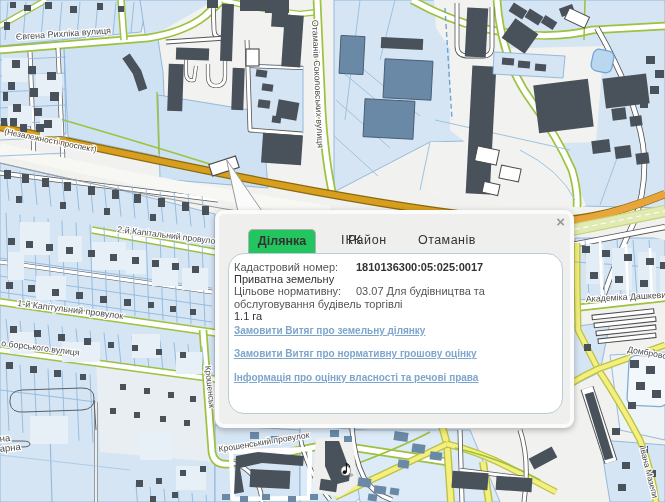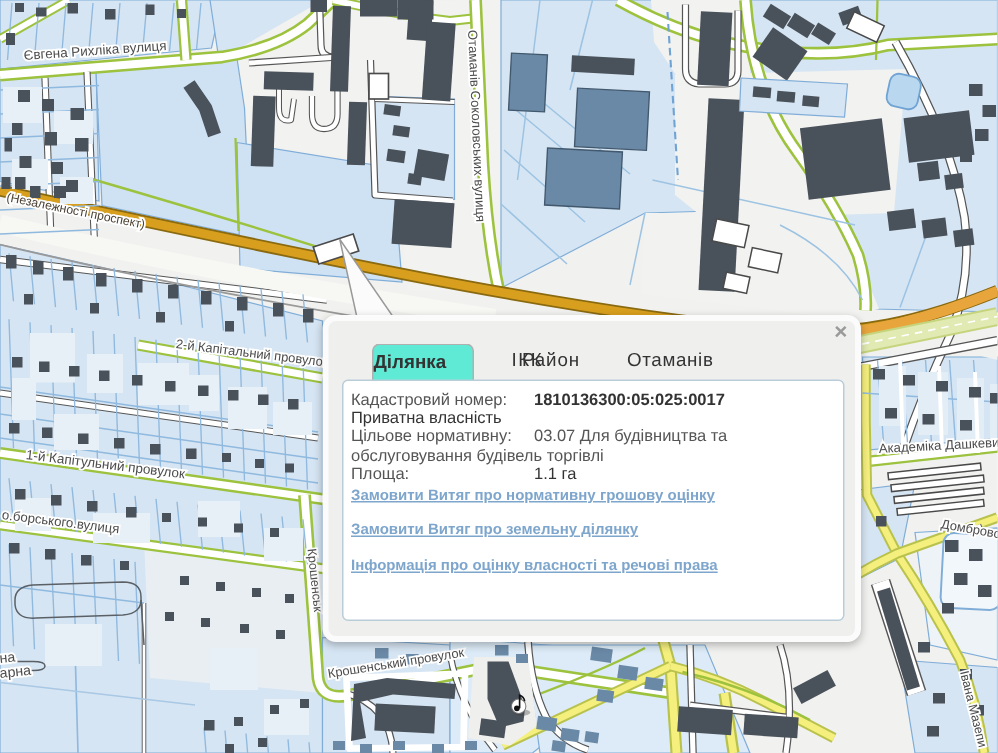--- a/index.html
+++ b/index.html
@@ -1,22 +1,22 @@
 <!DOCTYPE html>
 <html lang="uk"><head><meta charset="utf-8"><title>map</title>
 <style>
 html,body{margin:0;padding:0}
 #wrap{position:relative;width:665px;height:502px;overflow:hidden;background:#f1f1ef;font-family:"Liberation Sans",sans-serif}
 #wrap svg{position:absolute;left:0;top:0;display:block}
 #popup{position:absolute;left:215px;top:210px;width:351px;height:210px;background:#efefee;border:4px solid #fbfbfb;border-radius:9px;box-shadow:0 2px 6px rgba(0,0,0,0.28)}
 #close{position:absolute;right:5px;top:0px;font-size:15px;color:#9a9a9a;font-weight:bold;line-height:15px}
 .tab{position:absolute;top:15px;height:24px;line-height:23px;font-size:12.5px;color:#333}
-#tab1{left:29px;width:66px;background:#5eead4;border:1px solid #b0b0b0;border-bottom:none;border-radius:5px 5px 0 0;text-align:left;font-weight:bold;height:25px;line-height:22px}
+#tab1{left:29px;width:66px;background:#22c55e;border:1px solid #b0b0b0;border-bottom:none;border-radius:5px 5px 0 0;text-align:center;font-weight:bold;height:25px;line-height:22px}
 #tab2{left:122px;letter-spacing:1px}#tab3{left:129px;letter-spacing:0.6px}#tab4{left:199px;letter-spacing:0.45px}
-#content{position:absolute;left:9px;top:39px;width:323px;height:152px;background:#fff;border:1px solid #b9cdd9;border-radius:4px;font-size:11px;line-height:12.2px;color:#555;padding:7px 5px 0 5px;box-sizing:content-box}
+#content{position:absolute;left:9px;top:39px;width:323px;height:152px;background:#fff;border:1px solid #b9cdd9;border-radius:16px;font-size:11px;line-height:12.2px;color:#555;padding:7px 5px 0 5px;box-sizing:content-box}
 .row{overflow:visible}
 .lab{float:left;width:122px;color:#555}
 .val{color:#333}
 .clr{clear:both}
 #links{margin-top:3px}
 #links a{display:block;color:#7ea6cd;font-weight:bold;text-decoration:underline;font-size:10px;line-height:12.3px;margin-bottom:11px}
 </style></head>
 <body>
 <div id="wrap">
 <svg width="665" height="502" viewBox="0 0 665 502">
@@ -462,22 +462,22 @@
       <polygon points="226.5,159.5 238.5,214 264,214" fill="#fbfbfb" stroke="#999" stroke-width="1"></polygon>
     </svg>
 <div id="popup">
 <div id="close">×</div>
 <div id="tab1" class="tab">Ділянка</div>
 <div id="tab2" class="tab">ІКК</div>
 <div id="tab3" class="tab">Район</div>
 <div id="tab4" class="tab">Отаманів</div>
 <div id="content">
 <div class="row"><span class="lab">Кадастровий номер:</span><span class="val"><b>1810136300:05:025:0017</b></span><div class="clr"></div></div>
-<div class="row"><span class="val">Приватна власність</span><div class="clr"></div></div>
+<div class="row"><span class="val">Приватна земельну</span><div class="clr"></div></div>
 <div class="row"><span class="lab">Цільове нормативну:</span>03.07 Для будівництва та обслуговування будівель торгівлі</div>
-<div class="row"><span class="lab">Площа:</span><span class="val">1.1 га</span><div class="clr"></div></div>
+<div class="row"><span class="val">1.1 га</span><div class="clr"></div></div>
 <div id="links">
+<a>Замовити Витяг про земельну ділянку</a>
 <a>Замовити Витяг про нормативну грошову оцінку</a>
-<a>Замовити Витяг про земельну ділянку</a>
 <a>Інформація про оцінку власності та речові права</a>
 </div>
 </div>
 </div>
 </div>
 </body></html>

